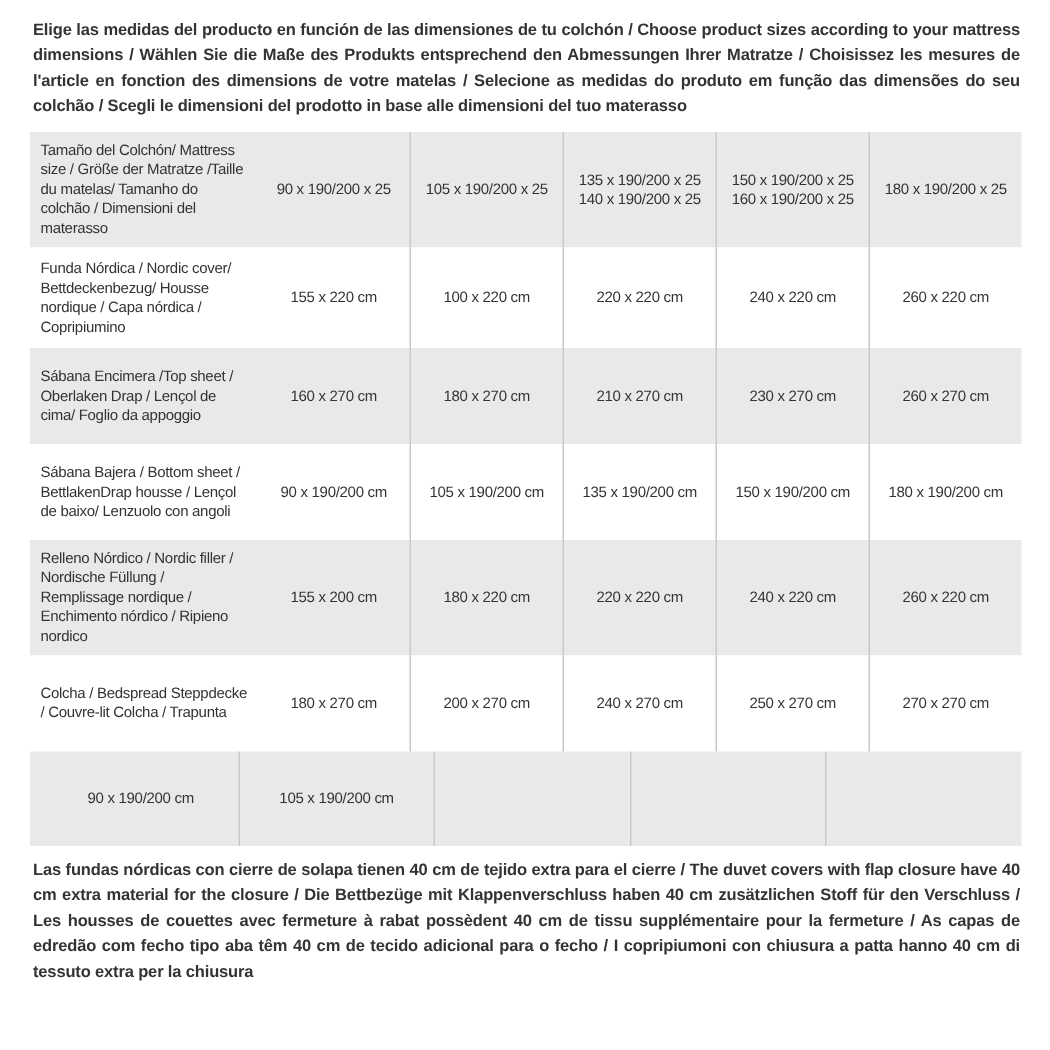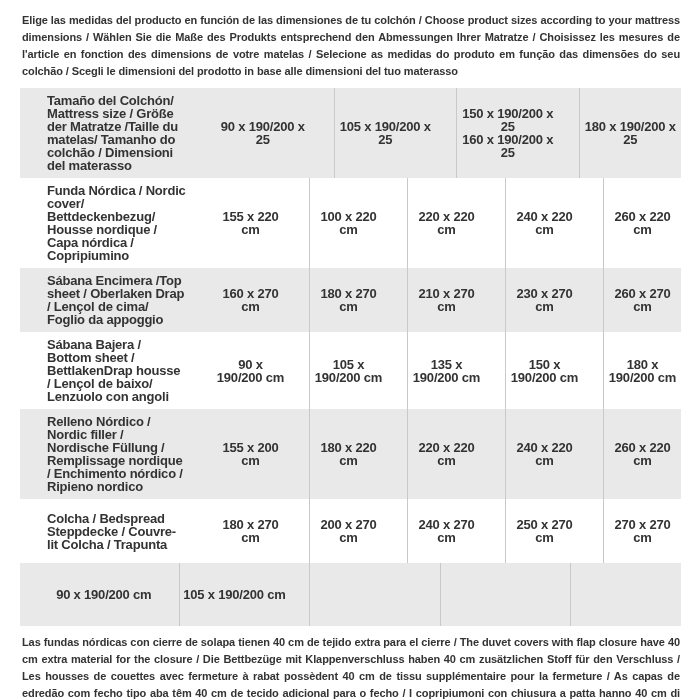--- a/index.html
+++ b/index.html
@@ -41,26 +41,25 @@
   .trow:nth-child(2) { min-height: 67px; }
   .trow:nth-child(3) { min-height: 64px; }
   .trow:nth-child(4) { min-height: 64px; }
   .trow:nth-child(5) { min-height: 73px; }
   .trow:nth-child(6) { min-height: 64px; }
   .trow:nth-child(7) { min-height: 63px; padding-left: 9px; }
   .trow:nth-child(8) { min-height: 65px; }
   .cell {
     display: flex;
     align-items: center;
-    font-size: 13px;
-    font-weight: bold;
+    font-size: 10px;
+    font-weight: normal;
     letter-spacing: -0.2px;
     line-height: 13px;
     box-sizing: border-box;
-    margin-left: 20px;
   }
   .cell.label {
     width: 152px;
     padding: 6px 6px 6px 7px;
     justify-content: flex-start;
     text-align: left;
   }
   .cell.val {
     flex: 1 1 0;
     justify-content: center;
@@ -87,20 +86,22 @@
 <div class="page">
 
   <p class="intro">Elige las medidas del producto en función de las dimensiones de tu colchón / Choose product sizes according to your mattress dimensions / Wählen Sie die Maße des Produkts entsprechend den Abmessungen Ihrer Matratze / Choisissez les mesures de l'article en fonction des dimensions de votre matelas / Selecione as medidas do produto em função das dimensões do seu colchão / Scegli le dimensioni del prodotto in base alle dimensioni del tuo materasso</p>
 
   <div class="size-table">
 
     <div class="trow">
       <div class="cell label">Tamaño del Colchón/ Mattress size / Größe der Matratze /Taille du matelas/ Tamanho do colchão / Dimensioni del materasso</div>
       <div class="cell val">90 x 190/200 x 25</div>
       <div class="cell val">105 x 190/200 x 25</div>
+      <div class="cell val">135 x 190/200 x 25
+140 x 190/200 x 25</div>
       <div class="cell val">150 x 190/200 x 25
 160 x 190/200 x 25</div>
       <div class="cell val">180 x 190/200 x 25</div>
     </div>
 
     <div class="trow">
       <div class="cell label">Funda Nórdica / Nordic cover/ Bettdeckenbezug/ Housse nordique / Capa nórdica / Copripiumino</div>
       <div class="cell val">155 x 220 cm</div>
       <div class="cell val">100 x 220 cm</div>
       <div class="cell val">220 x 220 cm</div>

